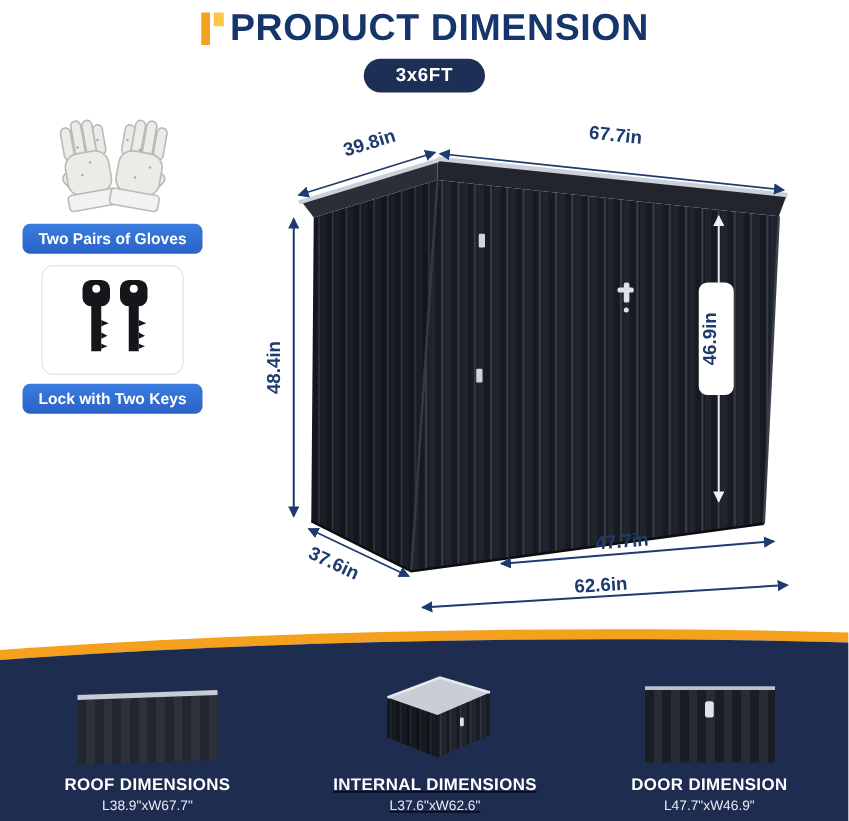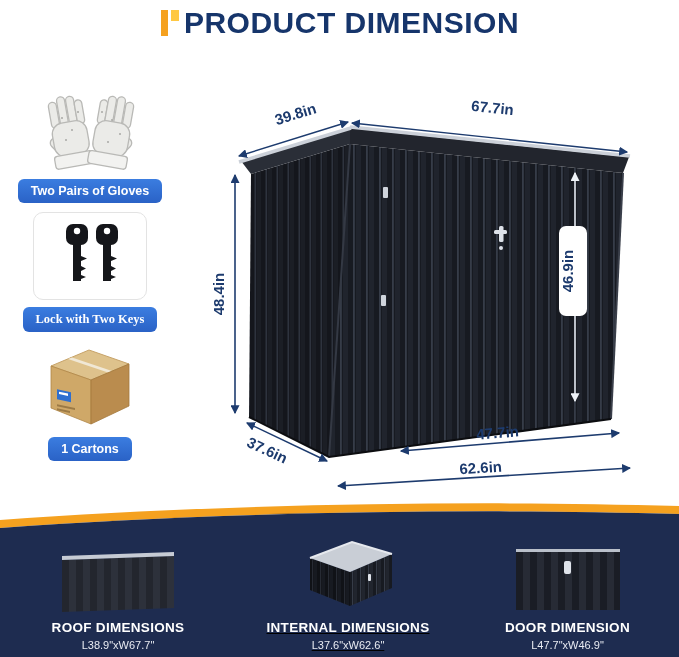--- a/index.html
+++ b/index.html
@@ -7,21 +7,21 @@
          font-family:"Liberation Sans",sans-serif;}
   
   .hdr{position:absolute;top:6px;left:0;right:0;display:flex;justify-content:center;
        align-items:center;gap:2px;}
   .hdr-title{font-size:30px;font-weight:bold;color:#16356b;letter-spacing:.5px;}
   .badge-row{position:absolute;top:47px;left:0;right:0;text-align:center;}
   .badge{display:inline-block;background:#1d2f55;color:#fff;font-size:15px;font-weight:bold;
          padding:5px 26px;border-radius:15px;letter-spacing:.5px;}
   
   .feature{position:absolute;left:15px;width:150px;text-align:center;}
-  .f1{top:78px;} .f2{top:212px;font-family:Liberation Serif, serif;} .f3{top:340px;}
+  .f1{top:78px;} .f2{top:212px;} .f3{top:340px;}
   .f-img{display:flex;justify-content:center;align-items:center;}
   .keycard{width:112px;height:86px;border:1px solid #e3e3e3;border-radius:10px;margin:0 auto;
            display:flex;align-items:center;justify-content:center;background:#fff;}
   .pill{display:inline-block;background:linear-gradient(180deg,#3b7de0,#2a62c6);color:#fff;
         font-size:12.5px;font-weight:bold;padding:5px 13px;border-radius:6px;white-space:nowrap;
         margin-top:7px;text-align:center;}
   
   .shed-svg{position:absolute;left:213px;top:95px;}
   .dim{font-size:15px;font-weight:bold;fill:#1d3b6e;}
   
@@ -44,20 +44,23 @@
 
 <div class="stage">
 
   <div class="hdr">
     <svg width="22" height="30" viewBox="0 0 22 30">
       <rect x="1" y="2" width="7" height="26" fill="#f5a11f"></rect>
       <rect x="11" y="2" width="8" height="11" fill="#ffc843"></rect>
     </svg>
     <div class="hdr-title">PRODUCT DIMENSION</div>
   </div>
+  <div class="badge-row">
+    <span class="badge">3x6FT</span>
+  </div>
 
   <div class="feature f1">
     <div class="f-img">
       <svg width="124" height="94" viewBox="0 0 124 94">
         <g stroke="#b9b9b6" stroke-width="1.3" fill="#ebebe8">
           <g transform="translate(40,48) rotate(-10)">
             <rect x="-26" y="-2" width="10" height="22" rx="5" transform="rotate(-35)"></rect>
             <rect x="-16" y="-26" width="8" height="26" rx="4"></rect>
             <rect x="-7" y="-30" width="8" height="30" rx="4"></rect>
             <rect x="2" y="-29" width="8" height="29" rx="4"></rect>
@@ -105,36 +108,20 @@
             <circle cx="0" cy="-23" r="3.2" fill="#ffffff"></circle>
             <rect x="-4" y="-11" width="8" height="38"></rect>
             <path d="M4,2 l6,2.5 -6,2.5 z M4,12 l5,2.5 -5,2.5 z M4,21 l5,2 -5,2 z"></path>
           </g>
         </g>
       </svg>
     </div>
     <div class="pill">Lock with Two Keys</div>
   </div>
 
-  <div class="feature f3">
-    <div class="f-img">
-      <svg width="106" height="90" viewBox="0 0 106 90">
-        <polygon points="14,26 52,10 92,24 54,40" fill="#dec28c" stroke="#c7a369" stroke-width="1"></polygon>
-        <line x1="33" y1="18" x2="73" y2="32" stroke="#c7a369" stroke-width="1"></line>
-        <polygon points="31,19 35,17.5 75,31 71,32.5" fill="#f0e8d6"></polygon>
-        <polygon points="14,26 54,40 54,84 14,68" fill="#cfa868" stroke="#b08747" stroke-width="0.8"></polygon>
-        <polygon points="54,40 92,24 92,66 54,84" fill="#ba8c4e" stroke="#a57a3e" stroke-width="0.8"></polygon>
-        <rect x="20" y="45" width="14" height="10" fill="#2e6fd0" transform="skewY(12)"></rect>
-        <rect x="22" y="47" width="9" height="2.4" fill="#ffffff" transform="skewY(12)"></rect>
-        <rect x="20" y="60" width="18" height="2" fill="#9c7a45" transform="skewY(12)"></rect>
-        <rect x="20" y="64" width="13" height="2" fill="#9c7a45" transform="skewY(12)"></rect>
-      </svg>
-    </div>
-    <div class="pill">1 Cartons</div>
-  </div>
 
   <svg class="shed-svg" width="432" height="400" viewBox="0 0 432 400">
     <defs>
       <pattern id="ribsL" patternUnits="userSpaceOnUse" width="11" height="10">
         <rect width="11" height="10" fill="#14161c"></rect>
         <rect width="4" height="10" fill="#1b1e25"></rect>
         <rect x="8.5" width="1.6" height="10" fill="#2e333e"></rect>
       </pattern>
       <pattern id="ribsF" patternUnits="userSpaceOnUse" width="13" height="10">
         <rect width="13" height="10" fill="#171a21"></rect>

